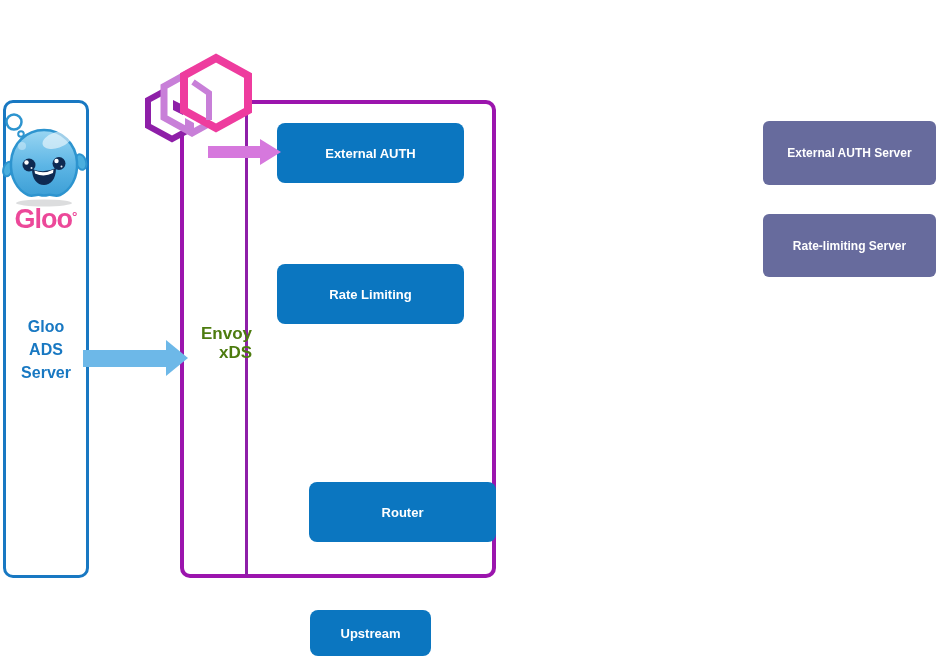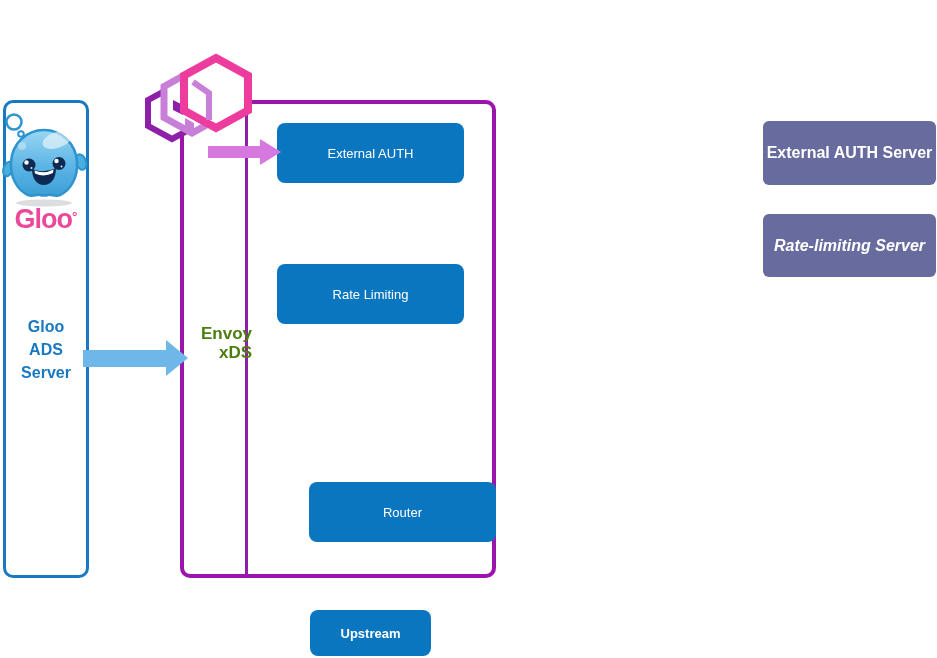--- a/index.html
+++ b/index.html
@@ -27,35 +27,35 @@
   }
   .envoy-label {
     position:absolute; left:180px; top:324px; width:72px; text-align:right;
     color:#4d7c0f; font-weight:bold; font-size:17px; line-height:19px;
   }
 
   .blue-box {
     position:absolute; left:277px; width:187px; height:60px;
     background:#0b76c0; border-radius:8px;
     display:flex; align-items:center; justify-content:center;
-    color:#ffffff; font-weight:normal; font-size:13px; text-align:center;
+    color:#ffffff; font-weight:bold; font-size:13px; text-align:center;
   }
   .bb1 { top:123px; } .bb2 { top:217px;margin-top:47px; } .bb3 { top:311px; } .bb4 { top:482px;margin-left:32px; }
   .upstream-box {
     position:absolute; left:310px; top:610px; width:121px; height:46px;
     background:#0b76c0; border-radius:8px;
     display:flex; align-items:center; justify-content:center;
     color:#fff; font-weight:bold; font-size:13px;
   }
   .slate-box {
     position:absolute; left:763px; width:173px; background:#676b9d; border-radius:6px;
     display:flex; align-items:center; justify-content:center;
-    color:#fff; font-weight:bold; font-size:16px; text-align:center;
+    color:#fff; font-weight:bold; font-size:12px; text-align:center;
   }
-  .sb1 { top:121px; height:64px; } .sb2 { top:214px; height:63px;font-style:italic; }
+  .sb1 { top:121px; height:64px; } .sb2 { top:214px; height:63px; }
 
   .arrow { position:absolute; }
   .arrow .shaft { position:absolute; }
   .arrow .head  { position:absolute; width:0; height:0; }
   .arrow-blue { left:83px; top:340px; width:105px; height:36px; }
   .arrow-blue .shaft { left:0; top:10px; width:83px; height:17px; background:#6db8e8; }
   .arrow-blue .head  { left:83px; top:0;
       border-top:18px solid transparent; border-bottom:18px solid transparent;
       border-left:22px solid #6db8e8; }
   .arrow-pink { left:208px; top:139px; width:73px; height:26px; }

